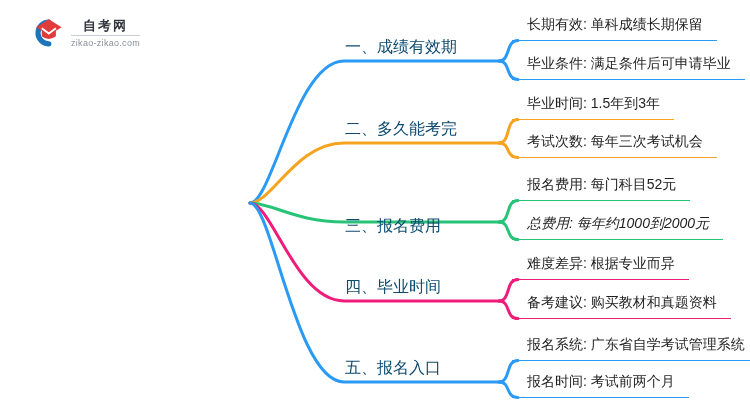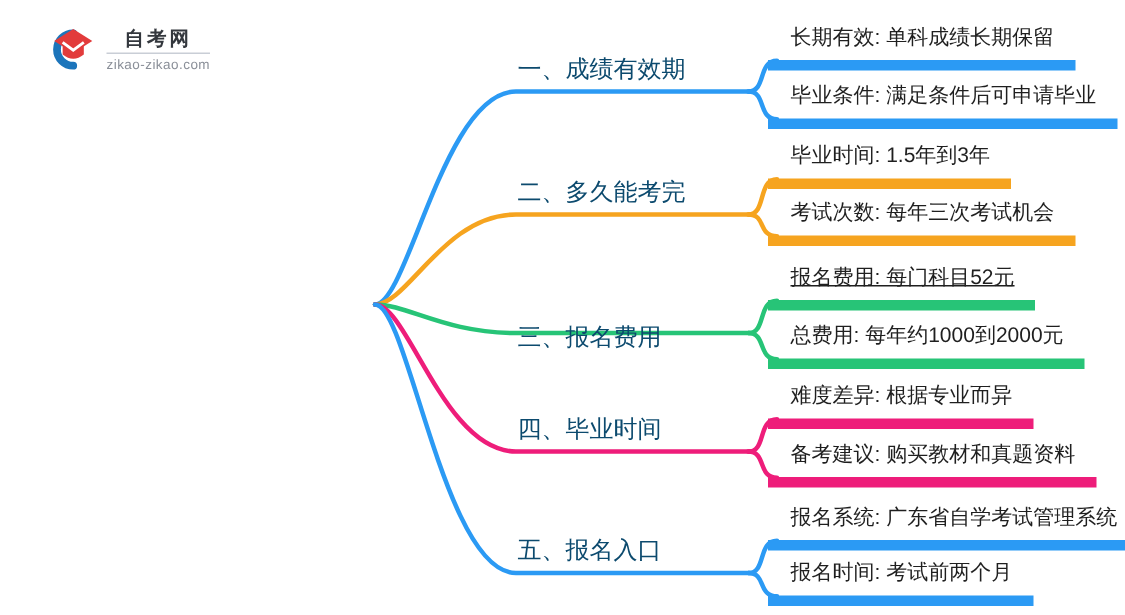--- a/index.html
+++ b/index.html
@@ -21,21 +21,21 @@
     color:#141414;line-height:24px;white-space:nowrap;letter-spacing:0.2px;
   }
   
   .branch-label{
     position:absolute;left:345px;font-size:16px;line-height:22px;
     color:#0c4a6e;white-space:nowrap;
   }
   
   .child-node{
     position:absolute;left:512px;font-size:14px;line-height:22px;color:#1f1f1f;
-    padding:0 14px 5px 15px;border-bottom:7px solid #15803d;white-space:nowrap;
+    padding:0 14px 5px 15px;border-bottom:1px solid #15803d;white-space:nowrap;
   }
   svg.mindmap-lines{position:absolute;top:0;left:0;}
   svg.mindmap-lines path{fill:none;stroke-width:3;stroke-linecap:round;stroke-linejoin:round;}
 </style>
 </head>
 <body>
 
 <div id="stage">
 
   <svg class="mindmap-lines" width="750" height="410" viewBox="0 0 750 410">
@@ -81,22 +81,22 @@
   <div class="branch-label" style="top:215px">三、报名费用</div>
   <div class="branch-label" style="top:276px">四、毕业时间</div>
   <div class="branch-label" style="top:357px">五、报名入口</div>
 
   <div class="child-node" style="top: 13px; border-bottom-color: rgb(43, 154, 244);">长期有效: 单科成绩长期保留</div>
   <div class="child-node" style="top: 52px; border-bottom-color: rgb(43, 154, 244);">毕业条件: 满足条件后可申请毕业</div>
 
   <div class="child-node" style="top: 92px; border-bottom-color: rgb(246, 164, 31);">毕业时间: 1.5年到3年</div>
   <div class="child-node" style="top: 130px; border-bottom-color: rgb(246, 164, 31);">考试次数: 每年三次考试机会</div>
 
-  <div class="child-node" style="top: 173px; border-bottom-color: rgb(39, 196, 119); text-decoration: underline;">报名费用: 每门科目52元</div>
-  <div class="child-node" style="top: 212px; border-bottom-color: rgb(39, 196, 119);">总费用: 每年约1000到2000元</div>
+  <div class="child-node" style="top: 173px; border-bottom-color: rgb(39, 196, 119);">报名费用: 每门科目52元</div>
+  <div class="child-node" style="top: 212px; border-bottom-color: rgb(39, 196, 119); font-style: italic;">总费用: 每年约1000到2000元</div>
 
   <div class="child-node" style="top: 291px; border-bottom-color: rgb(238, 29, 122);">备考建议: 购买教材和真题资料</div>
   <div class="child-node" style="top: 252px; border-bottom-color: rgb(238, 29, 122);">难度差异: 根据专业而异</div>
 
   <div class="child-node" style="top: 333px; border-bottom-color: rgb(43, 154, 244);">报名系统: 广东省自学考试管理系统</div>
   <div class="child-node" style="top: 370px; border-bottom-color: rgb(43, 154, 244);">报名时间: 考试前两个月</div>
 
 </div>
 
 </body></html>

